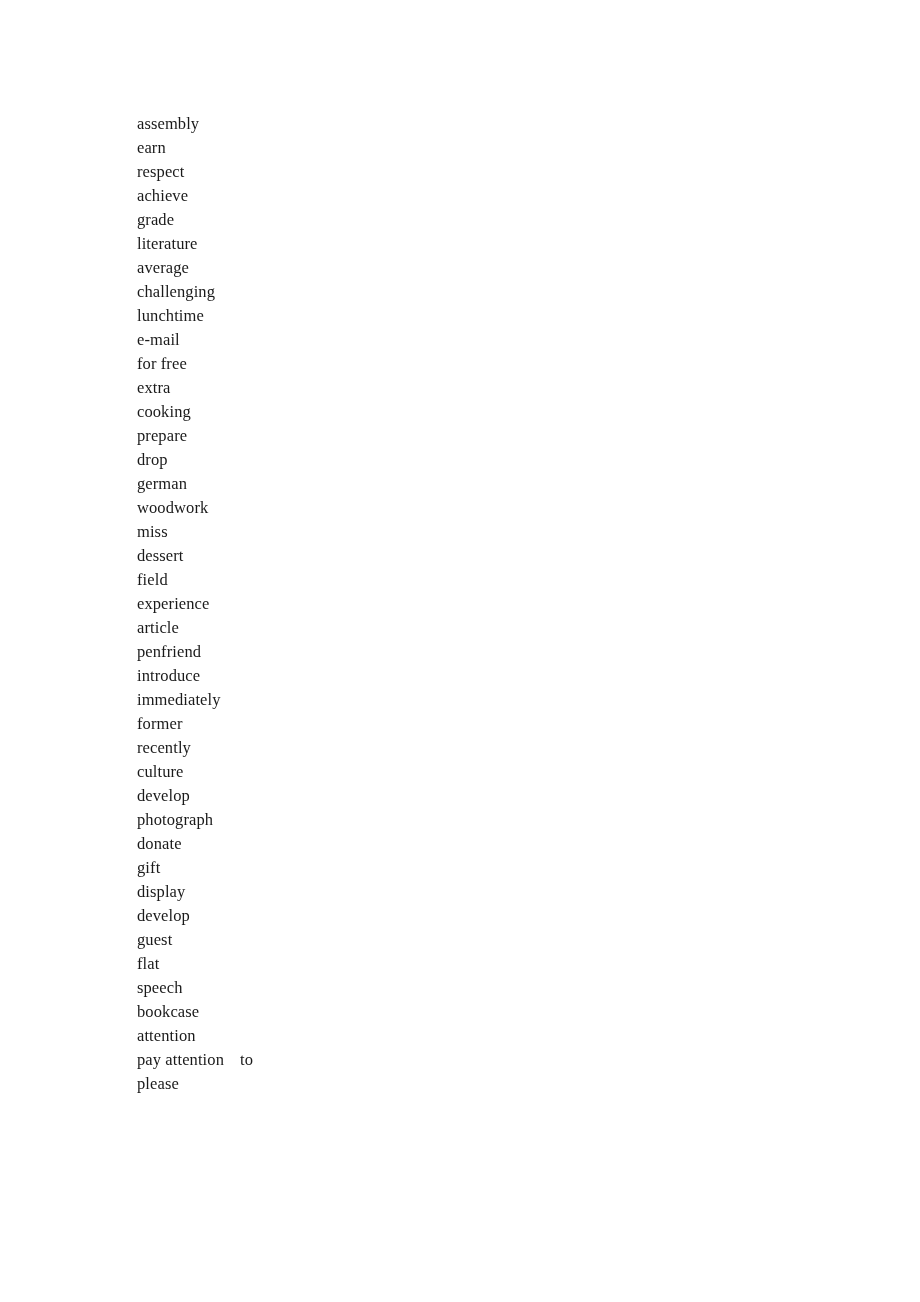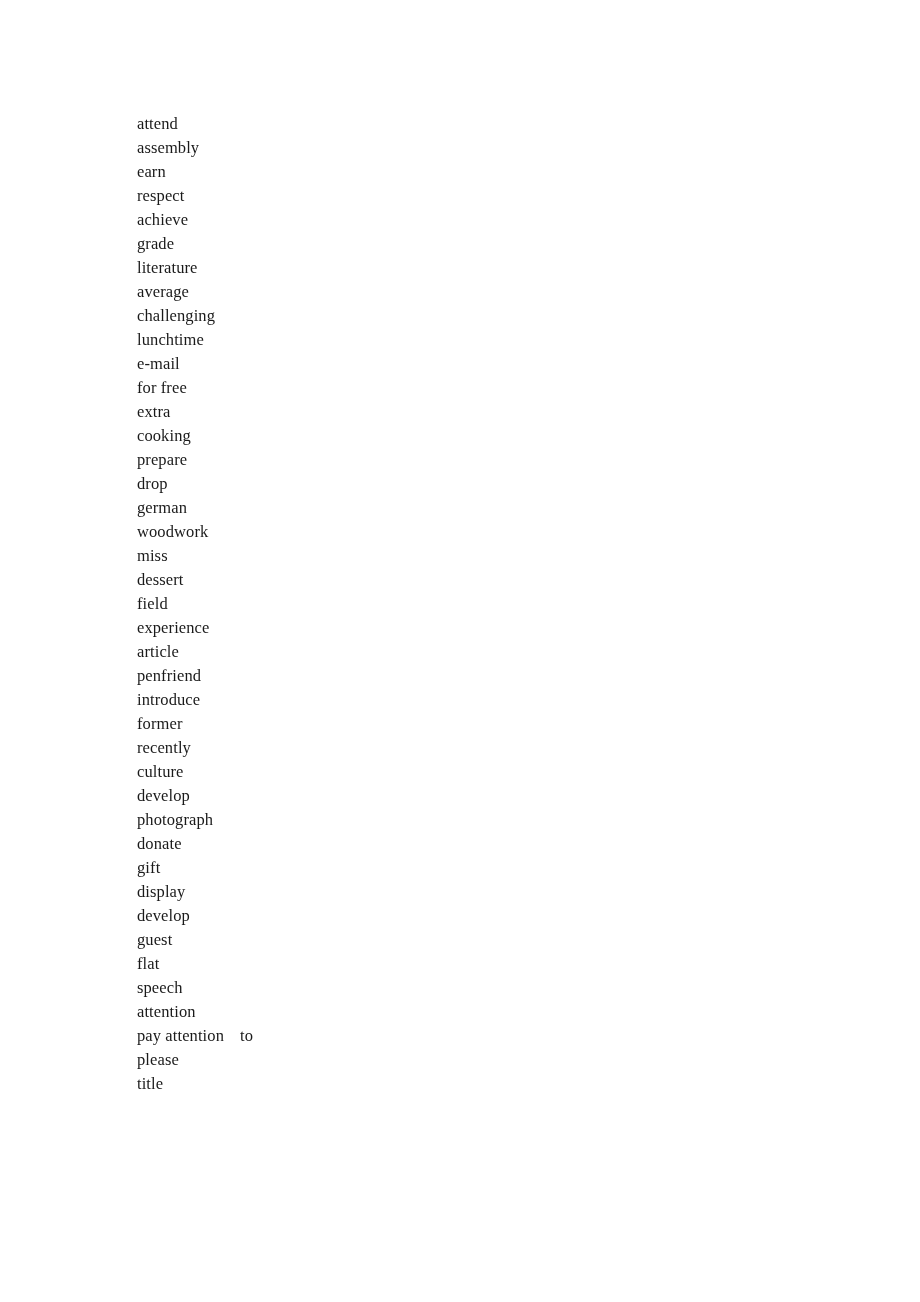--- a/index.html
+++ b/index.html
@@ -46,21 +46,20 @@
   .tab-gap {
     display: inline-block;
     width: 16px;
   }
 </style>
 </head>
 <body>
 
 <div id="page">
   <ul id="word-list">
-      <li class="word-line"><span class="term">attend</span></li>
       <li class="word-line"><span class="term">assembly</span></li>
       <li class="word-line"><span class="term">earn</span></li>
       <li class="word-line"><span class="term">respect</span></li>
       <li class="word-line"><span class="term">achieve</span></li>
       <li class="word-line"><span class="term">grade</span></li>
       <li class="word-line"><span class="term">literature</span></li>
       <li class="word-line"><span class="term">average</span></li>
       <li class="word-line"><span class="term">challenging</span></li>
       <li class="word-line"><span class="term">lunchtime</span></li>
       <li class="word-line"><span class="term">e-mail</span></li>
@@ -71,30 +70,31 @@
       <li class="word-line"><span class="term">drop</span></li>
       <li class="word-line"><span class="term">german</span></li>
       <li class="word-line"><span class="term">woodwork</span></li>
       <li class="word-line"><span class="term">miss</span></li>
       <li class="word-line"><span class="term">dessert</span></li>
       <li class="word-line"><span class="term">field</span></li>
       <li class="word-line"><span class="term">experience</span></li>
       <li class="word-line"><span class="term">article</span></li>
       <li class="word-line"><span class="term">penfriend</span></li>
       <li class="word-line"><span class="term">introduce</span></li>
+      <li class="word-line"><span class="term">immediately</span></li>
       <li class="word-line"><span class="term">former</span></li>
       <li class="word-line"><span class="term">recently</span></li>
       <li class="word-line"><span class="term">culture</span></li>
       <li class="word-line"><span class="term">develop</span></li>
       <li class="word-line"><span class="term">photograph</span></li>
       <li class="word-line"><span class="term">donate</span></li>
       <li class="word-line"><span class="term">gift</span></li>
       <li class="word-line"><span class="term">display</span></li>
       <li class="word-line"><span class="term">develop</span></li>
       <li class="word-line"><span class="term">guest</span></li>
       <li class="word-line"><span class="term">flat</span></li>
       <li class="word-line"><span class="term">speech</span></li>
+      <li class="word-line"><span class="term">bookcase</span></li>
       <li class="word-line"><span class="term">attention</span></li>
       <li class="word-line"><span class="term">pay attention</span><span class="tab-gap"></span><span class="particle">to</span></li>
       <li class="word-line"><span class="term">please</span></li>
-      <li class="word-line"><span class="term">title</span></li>
     </ul>
 </div>
 
 </body></html>

